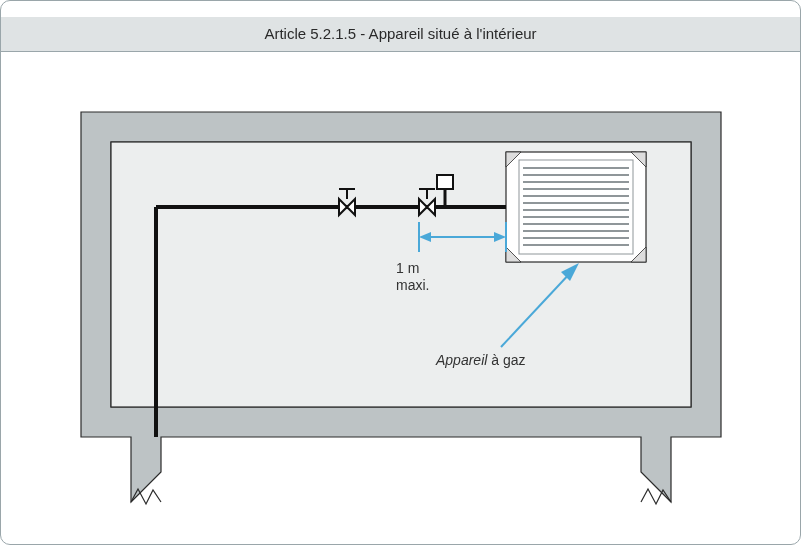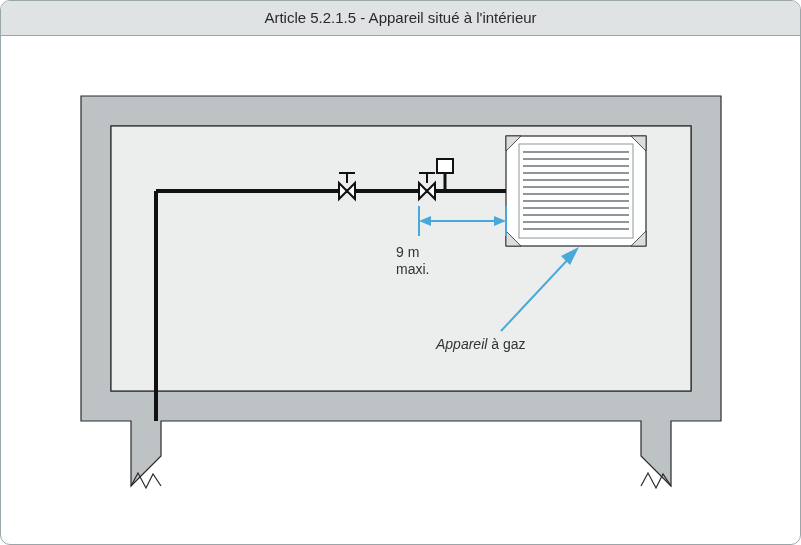--- a/index.html
+++ b/index.html
@@ -20,20 +20,21 @@
     background: #ffffff;
   }
   .title-bar {
     background: #dfe3e4;
     border-bottom: 1px solid #9aa6aa;
     height: 34px;
     line-height: 34px;
     text-align: center;
     font-size: 15px;
     color: #2a2a2a;
+    margin-top: 16px;
   }
   .canvas {
     position: relative;
     width: 100%;
     height: calc(100% - 34px);
   }
   svg { display: block; }
   .dim-label, .appliance-label {
     position: absolute;
     font-size: 14px;
@@ -147,21 +148,21 @@
       </g>
 
       <g>
         <line x1="500" y1="295" x2="572" y2="218" stroke="#4aa8d8" stroke-width="2"></line>
         <polygon points="578,211 560,220 569,229" fill="#4aa8d8"></polygon>
       </g>
 
     </svg>
 
     <div class="dim-label">
-      <span>9 m</span><br>
+      <span>1 m</span><br>
       <span>maxi.</span>
     </div>
 
     <div class="appliance-label">
       <em>Appareil</em><span> à gaz</span>
     </div>
 
   </div>
 </div>
 

